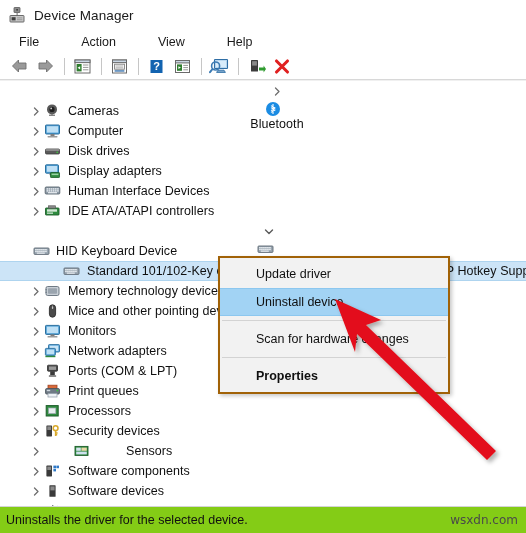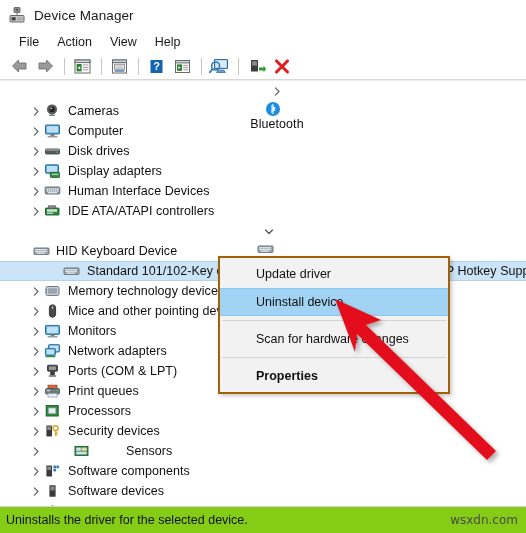--- a/index.html
+++ b/index.html
@@ -48,20 +48,21 @@
   
   .menubar {
     position: absolute;
     left: 0; top: 30px;
     width: 526px; height: 23px;
     background: #ffffff;
     display: flex;
     align-items: center;
     padding-left: 10px;
     box-sizing: border-box;
+    gap: 24px;
   }
   .menu-item {
     font-size: 12.5px;
     color: #1a1a1a;
     padding: 2px 9px;
     cursor: default;
   }
 
   
   .toolbar {

